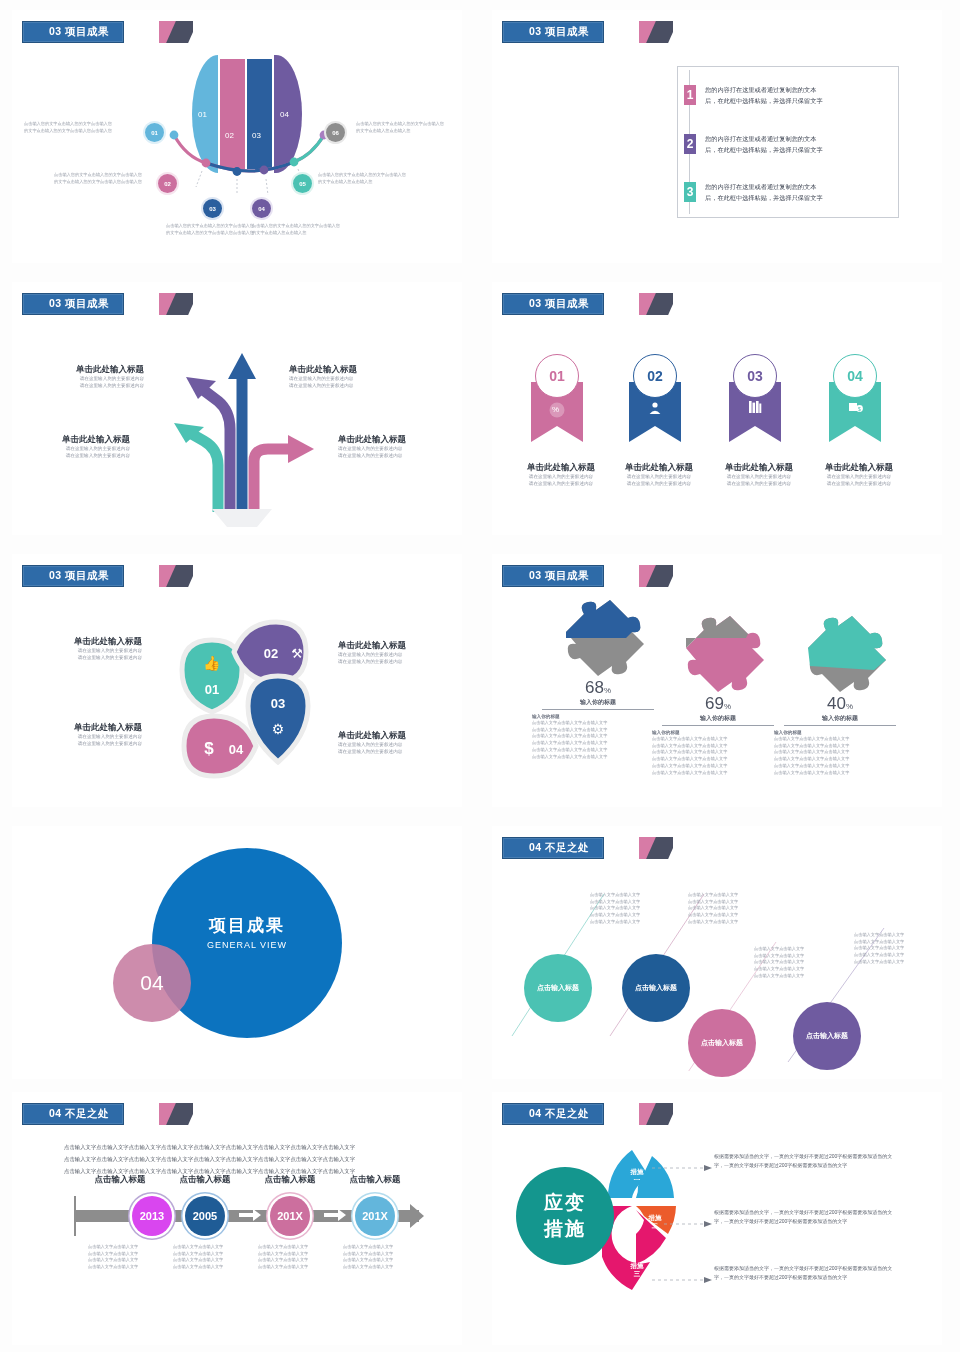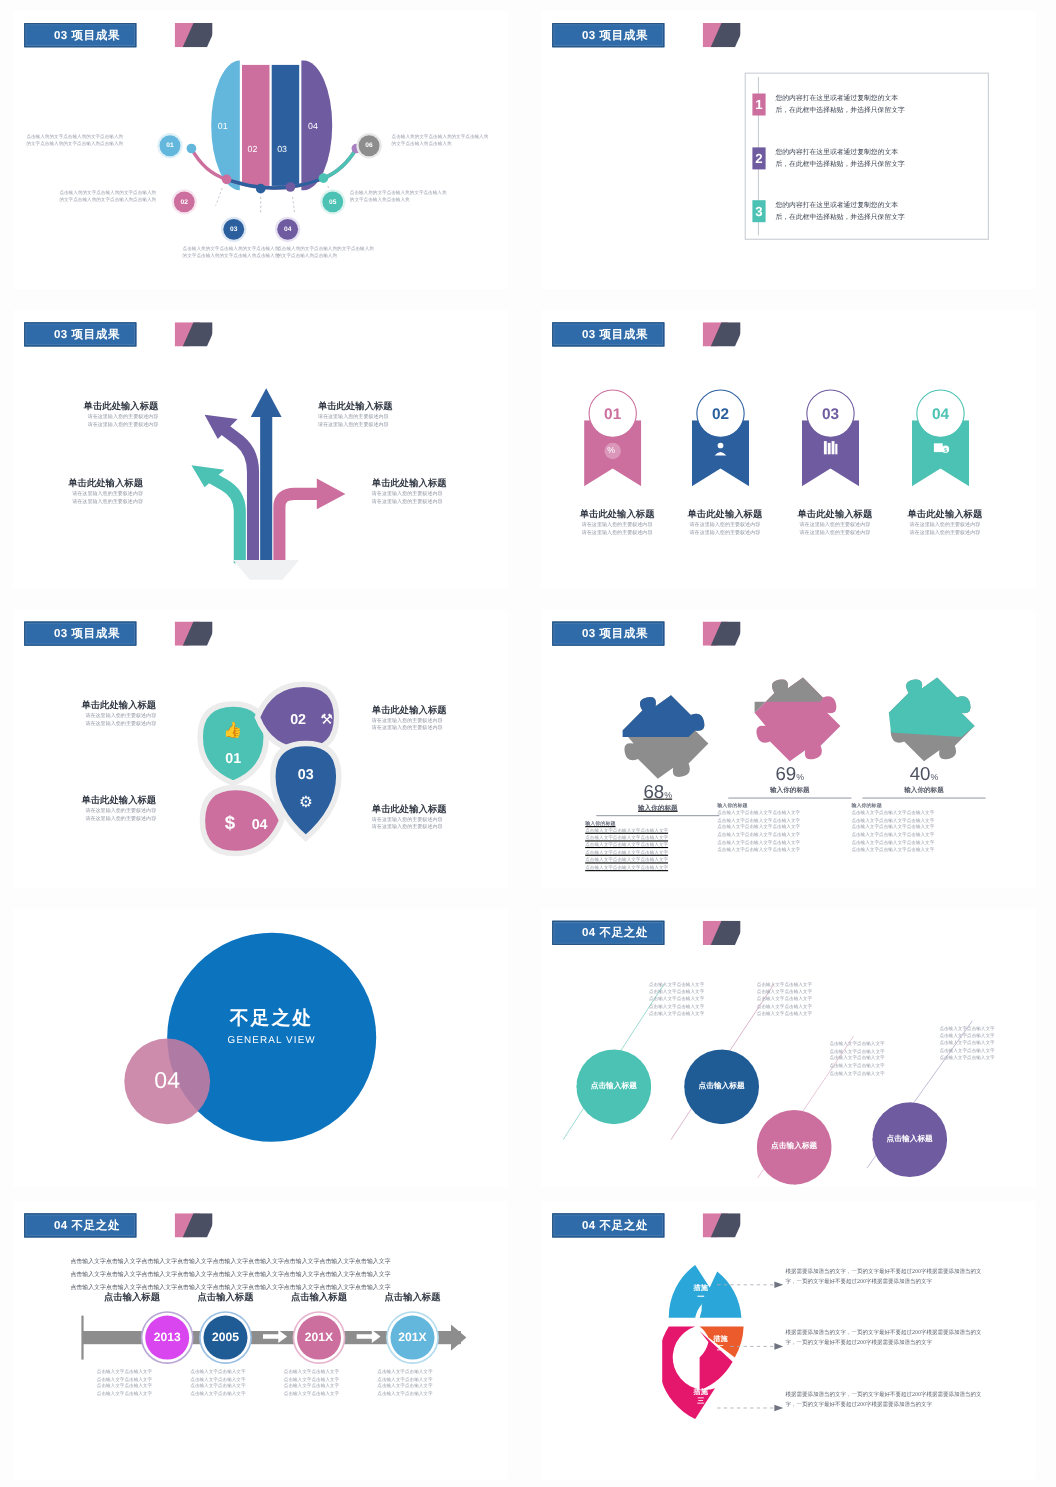--- a/index.html
+++ b/index.html
@@ -358,21 +358,21 @@
       <div class="t-sub">请在这里输入您的主要叙述内容</div>
     </div>
   </div>
 
   <div class="slide s-r2 s-c1">
     <div class="hdr">
       <div class="hdr-main">03 项目成果</div>
       <div class="hdr-skew"></div>
     </div>
 
-    <div class="pz" style="left:36px;top:76px;text-decoration:underline;">
+    <div class="pz" style="left:36px;top:44px;">
       <svg style="width:100px;height:80px;margin:0 auto;display:block;" viewBox="0 0 100 80">
         <path d="M18 34 L36 16 Q30 6 40 4 Q50 2 48 12 L62 2 L80 20 Q90 16 92 26 Q94 36 84 34 L96 46 L78 64 Q82 74 72 76 Q62 78 64 68 L50 78 L32 60 Q22 64 20 54 Q18 44 28 46 Z" fill="#8d8d8d"></path>
         <path d="M18 34 L36 16 Q30 6 40 4 Q50 2 48 12 L62 2 L80 20 Q90 16 92 26 Q94 36 84 34 L78 40 L18 40 Z" fill="#2b5f9e"></path>
       </svg>
       <div class="pz-pct"><span style="font-size:17px;">68</span><span>%</span></div>
       <div class="pz-h">输入你的标题</div>
       <div class="pz-rule"></div>
       <div style="padding-left:4px;">
         <div class="pz-sh">输入你的标题</div>
         <div class="t-tiny">点击输入文字点击输入文字点击输入文字</div>
@@ -420,21 +420,21 @@
         <div class="t-tiny">点击输入文字点击输入文字点击输入文字</div>
         <div class="t-tiny">点击输入文字点击输入文字点击输入文字</div>
       </div>
     </div>
   </div>
 
   <div class="slide s-r3 s-c0">
     <div class="bigc"></div>
     <div class="smallc">04</div>
     <div class="bigc-lbl">
-      <div style="font-size:17px;font-weight:bold;letter-spacing:2px;">不足之处</div>
+      <div style="font-size:17px;font-weight:bold;letter-spacing:2px;">项目成果</div>
       <div style="font-size:9px;letter-spacing:1px;margin-top:3px;">GENERAL VIEW</div>
     </div>
   </div>
 
   <div class="slide s-r3 s-c1">
     <div class="hdr">
       <div class="hdr-main">04 不足之处</div>
       <div class="hdr-skew"></div>
     </div>
 
@@ -563,20 +563,24 @@
       <path d="M34 62 L62 62 A58 58 0 0 1 34 62 Z" fill="none"></path>
       <rect x="34" y="62" width="0" height="0" fill="none"></rect>
       <path d="M36 60 A26 26 0 0 1 36 60 Z" fill="none"></path>
       <path d="M34 58 L63 58 A58 58 0 0 0 34 58 Z" fill="none"></path>
       <path d="M36 56 L66 30 A58 58 0 0 1 74 58 L44 58 A26 26 0 0 0 36 56 Z" fill="none"></path>
       <path d="M34 66 L74 66 A58 58 0 0 1 66 94 L42 76 A26 26 0 0 0 34 66 Z" fill="#ec5b2b"></path>
       <path d="M34 58 L72 58 A58 58 0 0 0 50 16 L36 46 A26 26 0 0 1 34 58 Z" fill="#2aa7d8"></path>
       <path d="M34 70 L64 98 A58 58 0 0 1 34 124 L34 94 A26 26 0 0 0 42 80 Z" fill="#e5176d"></path>
     </svg>
 
+    <div class="fan-core">
+      <div>应变</div>
+      <div>措施</div>
+    </div>
     <div class="fan-lbl" style="left:131px;top:76px;width:28px;">
       <div>措施</div>
         <div>一</div>
     </div>
     <div class="fan-lbl" style="left:149px;top:122px;width:28px;">
       <div>措施</div>
         <div>二</div>
     </div>
     <div class="fan-lbl" style="left:131px;top:170px;width:28px;">
       <div>措施</div>

